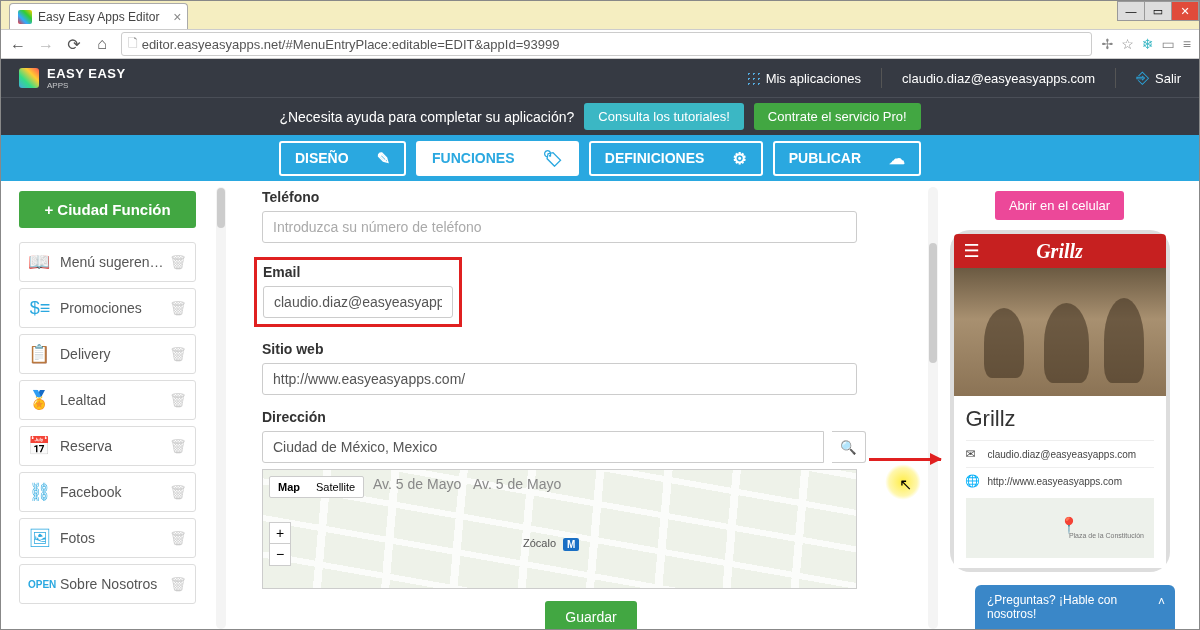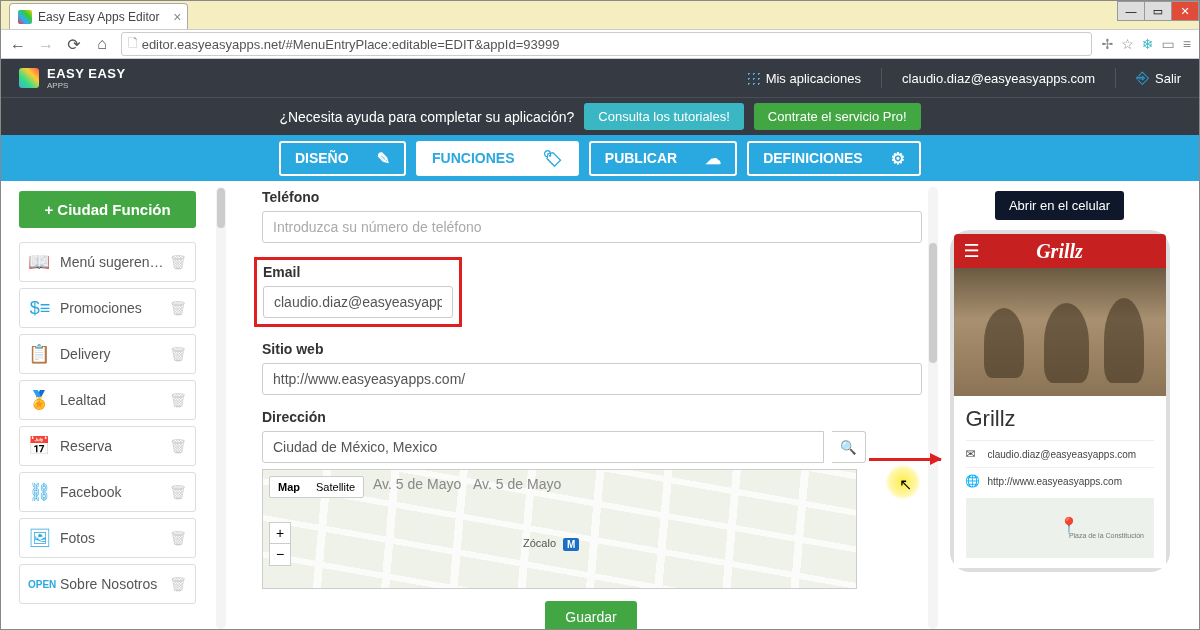--- a/index.html
+++ b/index.html
@@ -56,21 +56,21 @@
 .sb-thumb { width: 8px; height: 40px; background: #ccc; border-radius: 4px; margin: 1px; }
 .new-func { width: 177px; background: #42a742; color: #fff; border: none; border-radius: 3px; padding: 10px 0; font-size: 15px; font-weight: bold; cursor: pointer; margin-bottom: 14px; }
 .func-item { width: 177px; height: 40px; border: 1px solid #ddd; border-radius: 3px; margin-bottom: 6px; display: flex; align-items: center; padding: 0 8px; cursor: pointer; background: #fff; }
 .func-ico { width: 24px; color: #2aa8e0; font-size: 18px; text-align: center; margin-right: 8px; }
 .func-label { flex: 1; color: #555; font-size: 14px; white-space: nowrap; overflow: hidden; text-overflow: ellipsis; }
 .func-del { color: #ccc; font-size: 14px; }
 
 .center-pane { flex: 1; padding: 8px 14px 0 36px; position: relative; overflow: hidden; }
 .form-group { margin-bottom: 14px; }
 .form-label { font-weight: bold; color: #333; font-size: 14px; display: block; margin-bottom: 6px; }
-.form-input { width: 660px; height: 32px; border: 1px solid #ccc; border-radius: 3px; padding: 0 10px; font-size: 14px; color: #555; }
+.form-input { width: 595px; height: 32px; border: 1px solid #ccc; border-radius: 3px; padding: 0 10px; font-size: 14px; color: #555; }
 .form-input::placeholder { color: #aaa; }
 .highlight-box { border: 3px solid #e02020; padding: 4px 6px 6px 6px; margin-left: -8px; width: 208px; }
 .highlight-box .form-input { width: 190px; }
 
 .addr-row { display: flex; gap: 8px; }
 .addr-input { width: 562px; border-radius: 3px 0 0 3px; }
 .addr-search { width: 34px; height: 32px; border: 1px solid #ccc; border-left: none; border-radius: 0 3px 3px 0; background: #fff; color: #555; cursor: pointer; }
 
 .map-box { width: 595px; height: 120px; border: 1px solid #ccc; margin-top: 6px; background: #eef2e9; position: relative; overflow: hidden; }
 .map-roads { position: absolute; inset: 0; background: repeating-linear-gradient(10deg, transparent 0 30px, #fff 30px 36px), repeating-linear-gradient(95deg, transparent 0 60px, #fff 60px 68px); opacity: 0.8; }
@@ -82,21 +82,21 @@
 .map-zoom div+div { border-top: none; }
 .map-lbl { position: absolute; font-size: 14px; color: #888; z-index: 1; }
 .metro { position: absolute; top: 68px; left: 300px; background: #1a6fc4; color: #fff; font-size: 10px; font-weight: bold; padding: 1px 4px; border-radius: 2px; z-index: 2; }
 .zocalo { position: absolute; top: 67px; left: 260px; font-size: 11px; color: #555; z-index: 2; }
 
 .save-btn { display: block; margin: 12px auto 0; background: #42a742; color: #fff; border: none; border-radius: 3px; padding: 8px 20px; font-size: 14px; cursor: pointer; }
 
 .right-pane { width: 265px; padding: 10px 24px 0 10px; position: relative; }
 .rp-scr { position: absolute; left: -6px; top: 6px; bottom: 0; width: 10px; background: #f4f4f4; border-radius: 5px; }
 .rp-thumb { width: 8px; height: 120px; background: #ccc; border-radius: 4px; margin: 56px 1px 0; }
-.open-mobile { display: block; margin: 0 auto 10px; background: #0f172a; color: #fff; border: none; border-radius: 3px; padding: 7px 14px; font-size: 13px; cursor: pointer; }
+.open-mobile { display: block; margin: 0 auto 10px; background: #ec4899; color: #fff; border: none; border-radius: 3px; padding: 7px 14px; font-size: 13px; cursor: pointer; }
 
 .phone-frame { width: 220px; background: #ddd; border-radius: 20px; padding: 4px; margin: 0 auto; }
 .phone-screen { background: #fff; border-radius: 4px; overflow: hidden; }
 .phone-header { height: 34px; background: #c62020; display: flex; align-items: center; justify-content: center; position: relative; }
 .phone-menu { position: absolute; left: 10px; color: #fff; font-size: 18px; cursor: pointer; }
 .phone-logo { color: #fff; font-family: Georgia, cursive; font-style: italic; font-size: 20px; font-weight: bold; }
 .phone-hero { height: 128px; background: linear-gradient(180deg,#6b5a42,#a89070 40%,#8b7355); position: relative; overflow: hidden; }
 .hero-fig { position: absolute; background: rgba(60,45,30,0.55); border-radius: 50% 50% 20% 20%; }
 .phone-body { padding: 10px 12px; }
 .phone-title { font-size: 22px; color: #333; margin-bottom: 8px; }
@@ -188,26 +188,26 @@
     <div class="blue-nav">
       <div class="nav-tab">
         <span>DISEÑO</span>
         <span class="ico">✎</span>
       </div>
       <div class="nav-tab active">
         <span>FUNCIONES</span>
         <span class="ico">🏷</span>
       </div>
       <div class="nav-tab">
+        <span>DEFINICIONES</span>
+        <span class="ico">⚙</span>
+      </div>
+      <div class="nav-tab">
         <span>PUBLICAR</span>
         <span class="ico">☁</span>
-      </div>
-      <div class="nav-tab">
-        <span>DEFINICIONES</span>
-        <span class="ico">⚙</span>
       </div>
     </div>
 
     <div class="main-layout">
       <div class="sidebar">
         <button class="new-func">+ Ciudad Función</button>
         <div class="func-item">
           <span class="func-ico">📖</span>
           <span class="func-label">Menú sugerenci...</span>
           <span class="func-del">🗑</span>
@@ -323,20 +323,24 @@
               <div class="phone-map">
                 <span class="pin">📍</span>
                 <span class="pin-lbl">Plaza de la Constitución</span>
               </div>
             </div>
           </div>
         </div>
       </div>
     </div>
 
+    <div class="chat-widget">
+      <span>¿Preguntas? ¡Hable con nosotros!</span>
+      <span class="chat-chev">˄</span>
+    </div>
   </div>
 
   <div class="click-burst"></div>
   <div class="arrow-overlay">
     <div class="arrow-line"></div>
       <div class="arrow-head"></div>
   </div>
   <div class="cursor-ptr">↖</div>
 </div>
 

